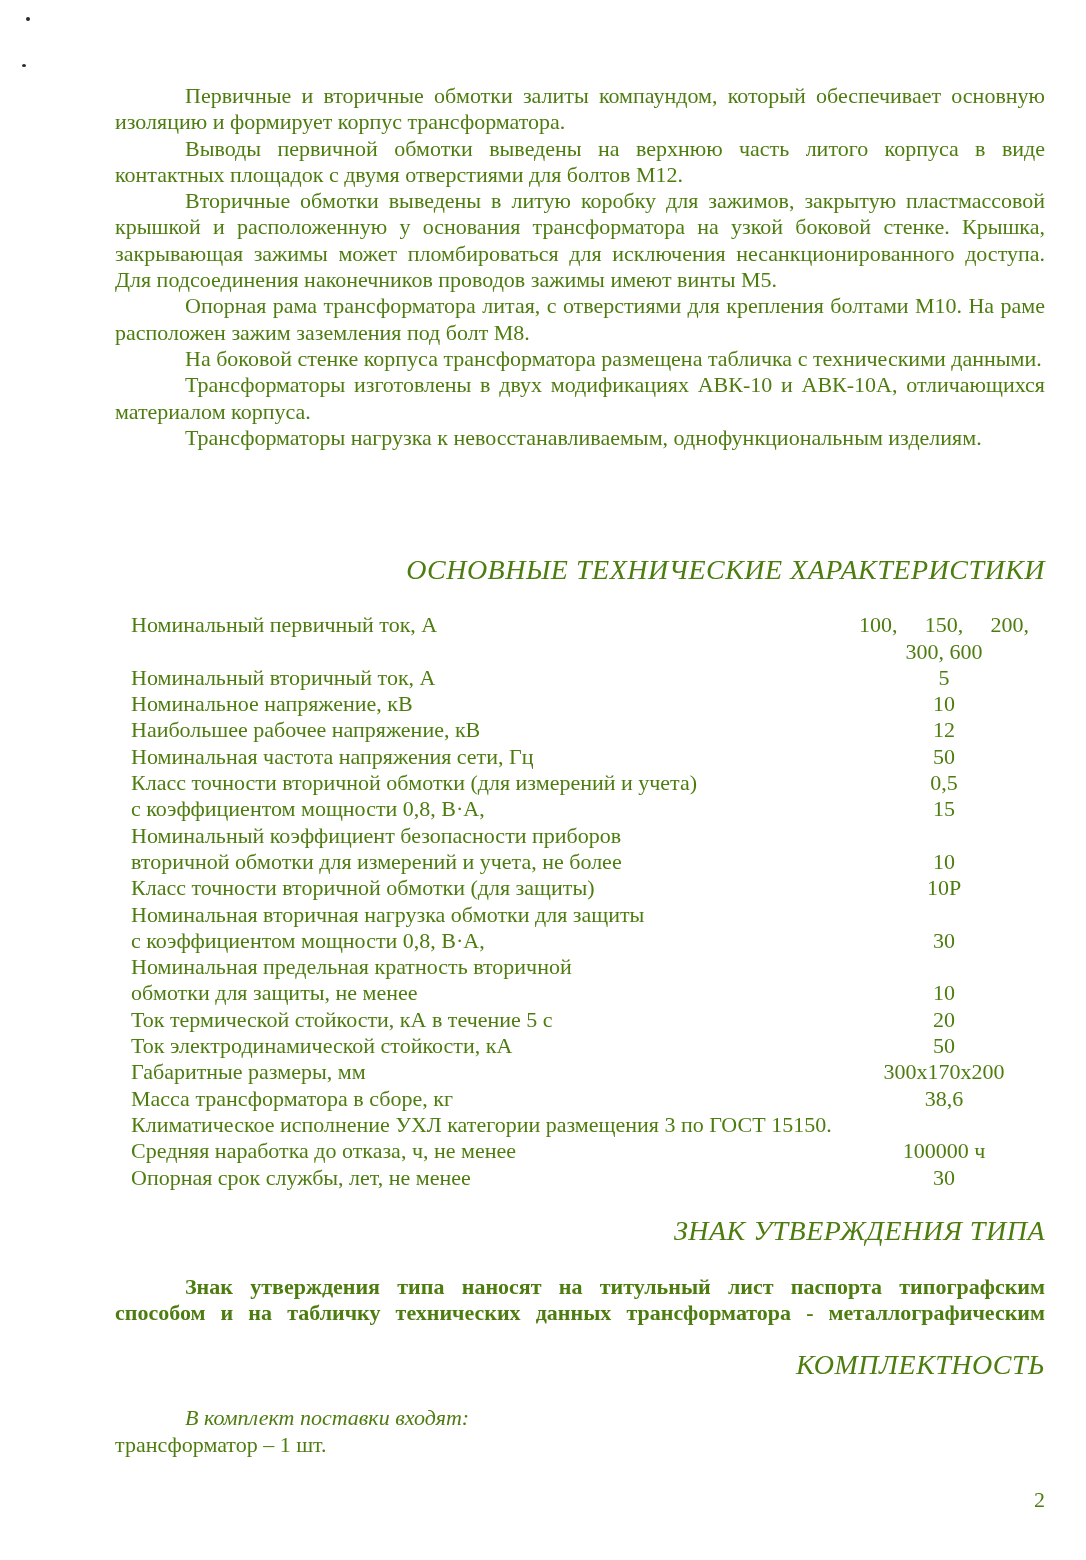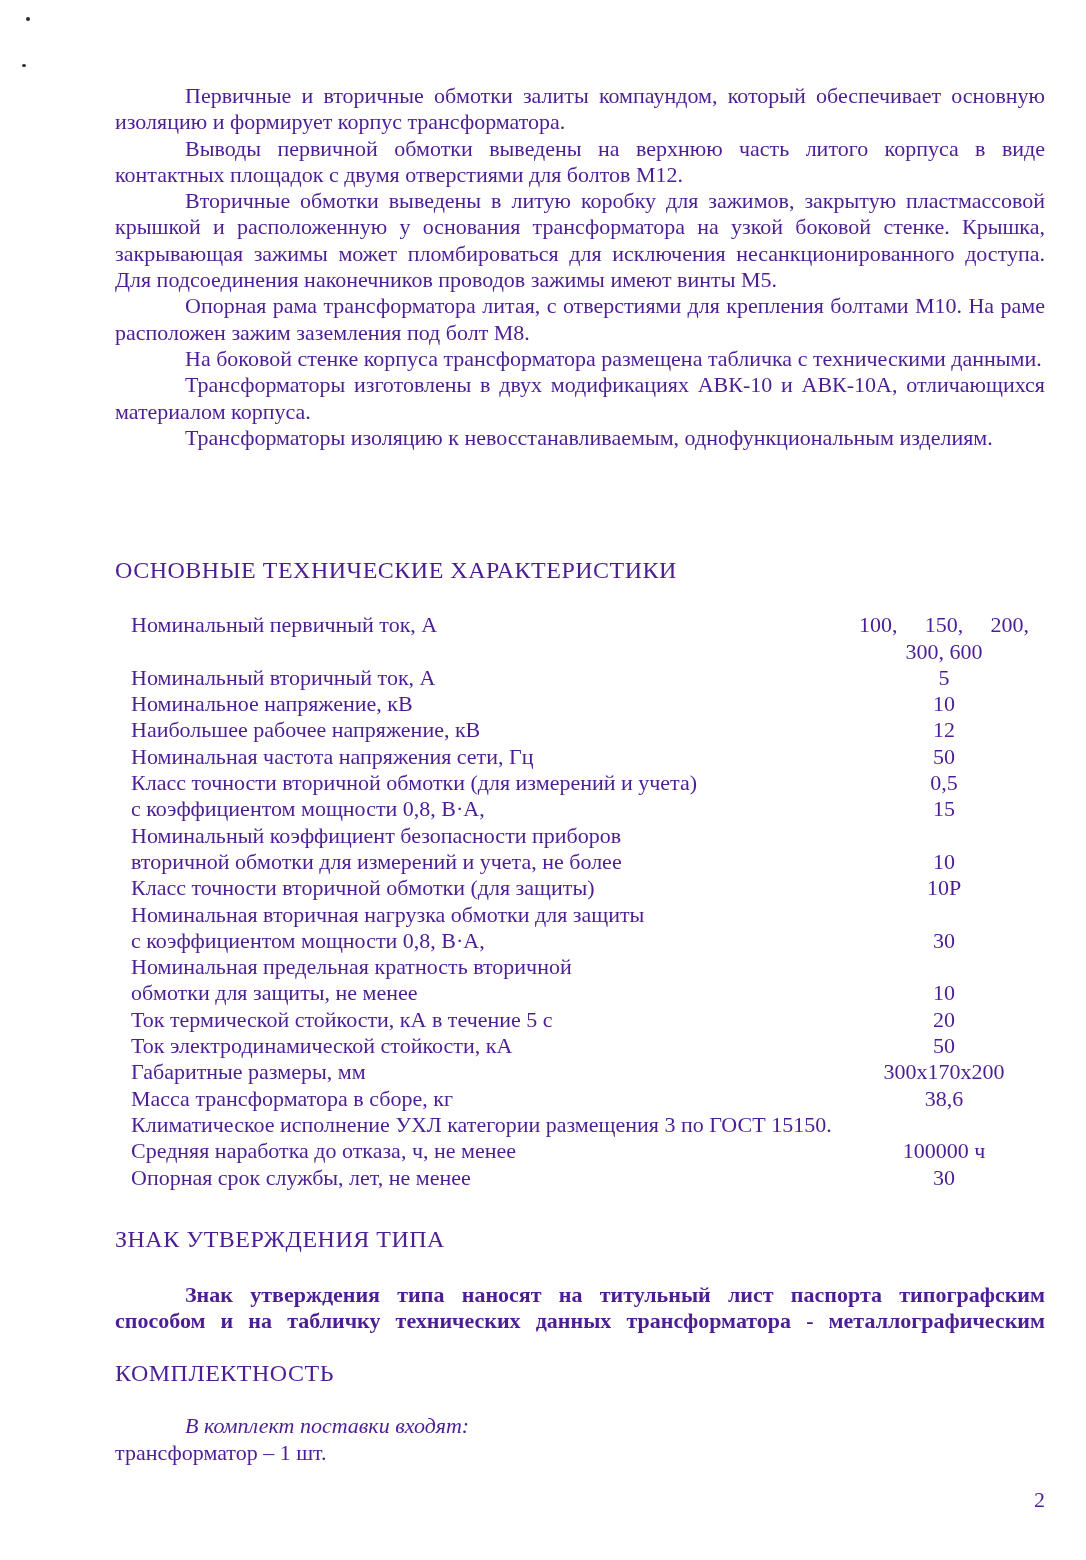--- a/index.html
+++ b/index.html
@@ -1,38 +1,38 @@
 <!DOCTYPE html>
 <html lang="ru"><head>
 <meta charset="utf-8">
 <style>
   html,body{margin:0;padding:0;background:#ffffff;}
   .page{
     position:relative;
     width:1086px;height:1560px;
     background:#ffffff;
     font-family:"Liberation Serif","DejaVu Serif",serif;
-    color:#4c1d95;
+    color:#4d7c0f;
     overflow:hidden;
   }
   .speck{position:absolute;background:#2a2a2a;border-radius:50%;}
   .speck-1{left:26px;top:17px;width:4px;height:4px;}
   .speck-2{left:22px;top:64px;width:4px;height:3px;}
   .content{
     position:absolute;left:115px;top:83px;width:930px;
     font-size:22px;line-height:26.3px;
   }
   .intro-block{height:421px;overflow:hidden;}
   p.body-par{margin:0;text-indent:70px;text-align:justify;}
   .heading{
-    font-size:24px;font-weight:normal;text-align:left;
-    margin:0;letter-spacing:0.5px;
+    font-size:28px;font-weight:normal;text-align:right;
+    margin:0;letter-spacing:0.5px;font-style:italic;
   }
   .heading-char{margin-top:53px;margin-bottom:29px;}
-  .heading-znak{margin-top:35px;margin-bottom:30px;}
+  .heading-znak{margin-top:27px;margin-bottom:30px;}
   .heading-kompl{margin-top:25px;margin-bottom:27px;}
   .spec-rows{margin:16px;}
   .spec-row{display:flex;}
   .spec-label{flex:1 1 auto;min-width:0;text-align:left;}
   .spec-value{flex:0 0 170px;width:170px;text-align:center;}
   .justify-last{text-align:justify;text-align-last:justify;}
   .znak-par{height:53px;overflow:hidden;font-weight:bold;}
   .kompl-line{margin:0;text-align:left;}
   .kompl-line.indented{text-indent:70px;font-style:italic;}
   .page-number{
@@ -50,21 +50,21 @@
 
   <div class="content">
 
     <div class="intro-block">
       <p class="body-par">Первичные и вторичные обмотки залиты компаундом, который обеспечивает основную изоляцию и формирует корпус трансформатора.</p>
       <p class="body-par">Выводы первичной обмотки выведены на верхнюю часть литого корпуса в виде контактных площадок с двумя отверстиями для болтов М12.</p>
       <p class="body-par">Вторичные обмотки выведены в литую коробку для зажимов, закрытую пластмассовой крышкой и расположенную у основания трансформатора на узкой боковой стенке. Крышка, закрывающая зажимы может пломбироваться для исключения несанкционированного доступа. Для подсоединения наконечников проводов зажимы имеют винты М5.</p>
       <p class="body-par">Опорная рама трансформатора литая, с отверстиями для крепления болтами М10. На раме расположен зажим заземления под болт М8.</p>
       <p class="body-par">На боковой стенке корпуса трансформатора размещена табличка с техническими данными.</p>
       <p class="body-par">Трансформаторы изготовлены в двух модификациях АВК-10 и АВК-10А, отличающихся материалом корпуса.</p>
-      <p class="body-par">Трансформаторы изоляцию к невосстанавливаемым, однофункциональным изделиям.</p>
+      <p class="body-par">Трансформаторы нагрузка к невосстанавливаемым, однофункциональным изделиям.</p>
     </div>
 
     <h2 class="heading heading-char">ОСНОВНЫЕ ТЕХНИЧЕСКИЕ ХАРАКТЕРИСТИКИ</h2>
 
     <div class="spec-rows">
       <div class="spec-row">
         <span class="spec-label">Номинальный первичный ток, А</span>
         <span class="spec-value justify-last">100, 150, 200,</span>
       </div>
       <div class="spec-row">

